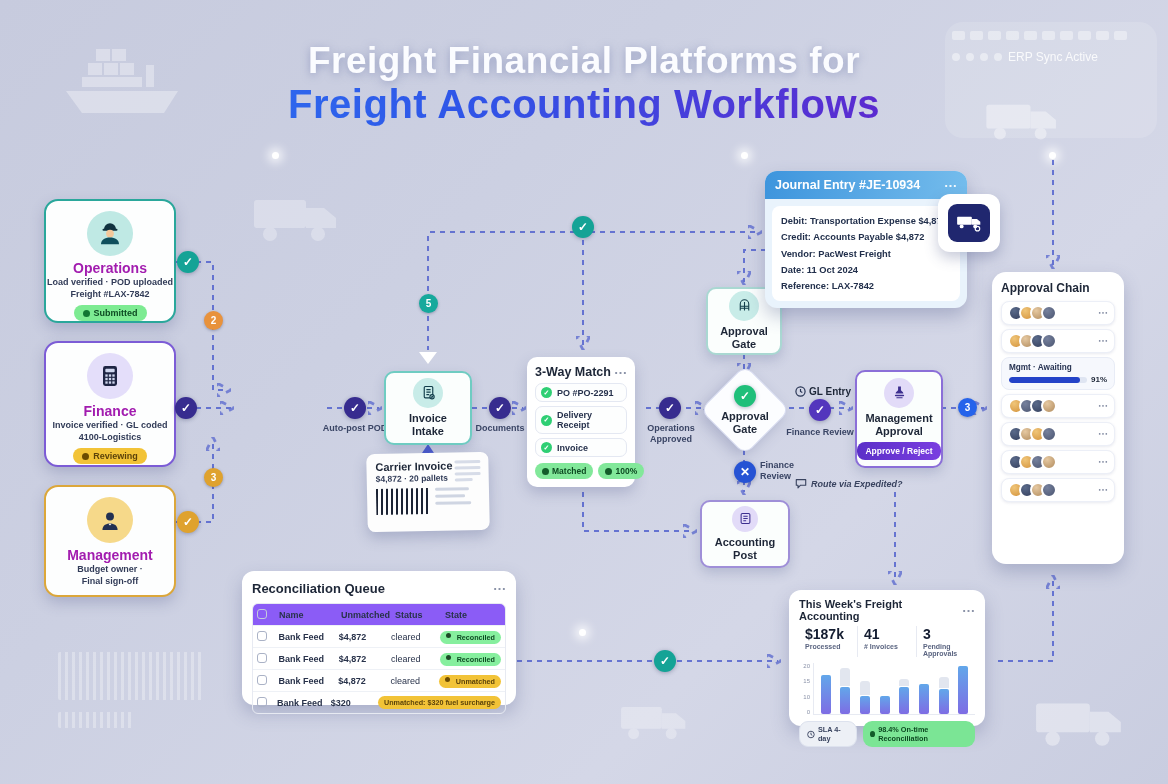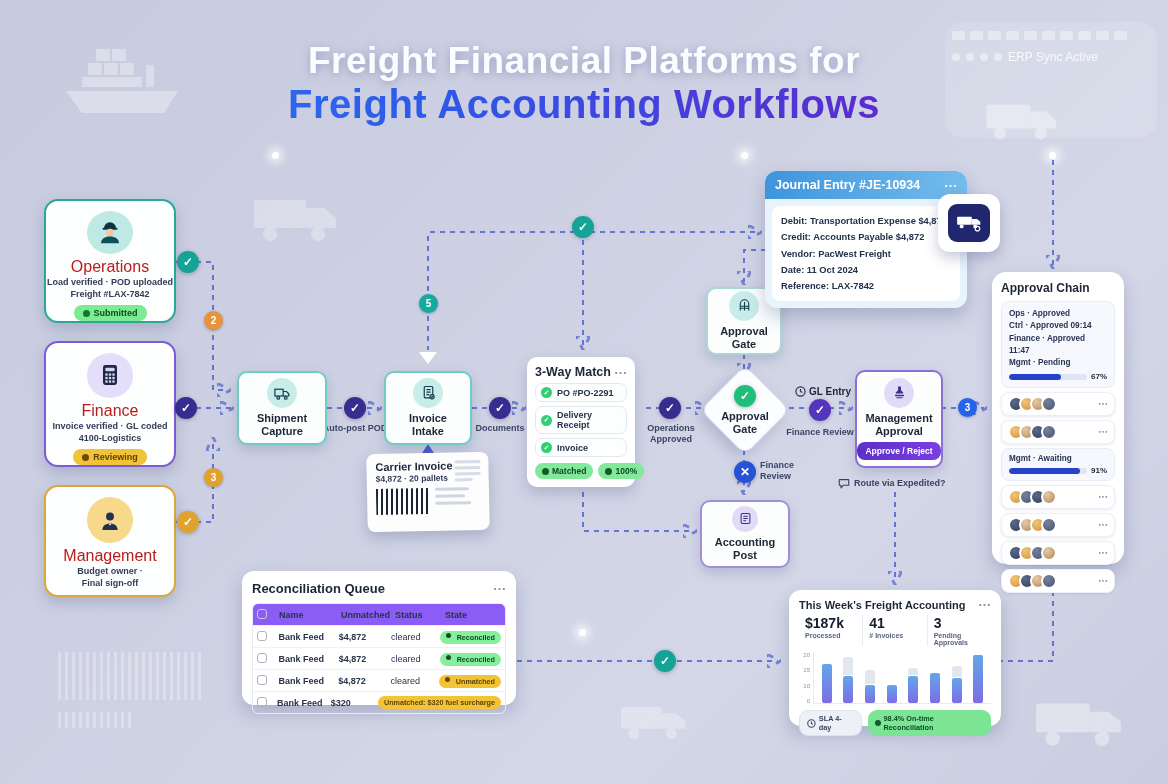--- a/index.html
+++ b/index.html
@@ -38,21 +38,21 @@
   .chk.gold { background:#dfa22e; } .chk.blue { background:#2653d4; } .chk.green { background:#1fbf7a; }
   .stepc { position:absolute; z-index:4; width:19px; height:19px; border-radius:50%; display:flex; align-items:center; justify-content:center;
            color:#fff; font-size:10px; font-weight:700; box-shadow:0 1px 3px rgba(40,50,90,.35); }
   .stepc.orange { background:#e8923c; } .stepc.amber { background:#dfa22e; } .stepc.teal { background:#16a99c; } .stepc.blue { background:#2563eb; }
   .flow-label { position:absolute; z-index:3; font-size:9px; font-weight:600; color:#3a4565; text-align:center; line-height:1.25; }
   .menu-dots { font-size:13px; color:#8b93a8; font-weight:700; line-height:1; cursor:pointer; }
   
   .role-card { position:absolute; z-index:3; background:#fdfefe; border-radius:14px; box-shadow:0 6px 14px rgba(70,80,130,.25);
                display:flex; flex-direction:column; align-items:center; padding-top:10px; }
   .role-card .ic { width:46px; height:46px; }
-  .role-card h3 { font-size:16px; font-weight:400; color:#b91c1c; margin-top:4px; }
+  .role-card h3 { font-size:14px; font-weight:700; color:#a21caf; margin-top:4px; }
   .role-card p { font-size:9px; font-weight:600; color:#323c58; line-height:1.35; text-align:center; }
   .badge { margin-top:5px; font-size:9px; font-weight:700; padding:3px 9px; border-radius:9px; display:flex; align-items:center; gap:4px; }
   .badge .bdot { width:7px; height:7px; border-radius:50%; background:#173; display:inline-block; }
   .badge.green { background:#7deb92; color:#0d4a22; }
   .badge.amber { background:#f2c337; color:#5c430a; } .badge.amber .bdot { background:#6b4b00; }
   
   .flow-node { position:absolute; z-index:3; background:#fbfefd; border:2px solid #6fccc2; border-radius:10px;
                box-shadow:0 5px 12px rgba(70,80,130,.22); display:flex; flex-direction:column; align-items:center; justify-content:center; gap:4px; }
   .flow-node .ic { width:30px; height:30px; background:#c8ece8; }
   .flow-node h4 { font-size:11px; font-weight:800; color:#1d2637; text-align:center; line-height:1.2; }
@@ -344,38 +344,27 @@
   <div class="flow-label" style="left:760px; top:460px; width:56px; text-align:left;">Finance Review</div>
 
   <div style="position:absolute; left:795px; top:386px; z-index:3; display:flex; align-items:center; gap:3px;">
     <svg width="11" height="11" viewBox="0 0 12 12">
       <circle cx="6" cy="6" r="5" fill="none" stroke="#273353" stroke-width="1.3"></circle>
         <path d="M6 3.2 V6 l2 1.2" stroke="#273353" stroke-width="1.3" fill="none"></path>
     </svg>
     <span style="font-size:10px; font-weight:700; color:#1d2637;">GL Entry</span>
   </div>
 
-  <div style="position:absolute; left:838px; top:478px; z-index:3; display:flex; align-items:flex-start; gap:4px;">
+  <div style="position:absolute; left:795px; top:478px; z-index:3; display:flex; align-items:flex-end; gap:4px;font-style:italic;">
     <svg width="12" height="11" viewBox="0 0 14 12">
       <path d="M1.5 1.5 h11 v6.5 h-6 l-3 3 v-3 h-2 z" fill="none" stroke="#39435f" stroke-width="1.3" stroke-linejoin="round"></path>
     </svg>
     <span style="font-size:9px; font-weight:700; color:#39435f;">Route via Expedited?</span>
   </div>
 
-  <div class="flow-node" style="left:237px; top:371px; width:90px; height:74px;">
-    <div class="ic node-circle-ic">
-      <svg width="18" height="18" viewBox="0 0 24 24" fill="none" stroke="#113c4a" stroke-width="1.6">
-        <rect x="2.5" y="7" width="11" height="9"></rect>
-          <path d="M13.5 10 h4.5 l3 3 v3 h-7.5"></path>
-        <circle cx="7" cy="18.5" r="1.8"></circle>
-          <circle cx="17" cy="18.5" r="1.8"></circle>
-      </svg>
-    </div>
-    <h4 style="width:64px;">Shipment Capture</h4>
-  </div>
 
   <div class="flow-node" style="left:384px; top:371px; width:88px; height:74px;">
     <div class="ic node-circle-ic">
       <svg width="17" height="17" viewBox="0 0 24 24" fill="none" stroke="#113c4a" stroke-width="1.6">
         <rect x="6" y="3.5" width="12" height="16" rx="1.5"></rect>
           <path d="M9 8 h6 M9 11.5 h6 M9 15 h4"></path>
         <circle cx="17" cy="18" r="3" fill="#c8ece8"></circle>
           <path d="M15.8 18 l1 1 1.6-1.8"></path>
       </svg>
     </div>
@@ -469,32 +458,20 @@
           <path d="M56 18 h18 l12 10 v10 H56 Z"></path>
         <circle cx="20" cy="44" r="7"></circle>
           <circle cx="68" cy="44" r="7"></circle>
         <circle cx="76" cy="52" r="8" fill="none" stroke="#fff" stroke-width="4"></circle>
       </svg>
     </div>
   </div>
 
   <div class="chain" style="left:992px; top:272px; width:132px; height:292px;">
     <h4>Approval Chain</h4>
-    <div class="chain-status">
-      <p>Ops · Approved</p>
-      <p>Ctrl · Approved 09:14</p>
-      <p>Finance · Approved 11:47</p>
-      <p>Mgmt · Pending</p>
-      <div class="pbar-row">
-        <div class="pbar">
-            <i style="width: 67%;"></i>
-          </div>
-        <span class="ppct">67%</span>
-      </div>
-    </div>
     <div class="av-row">
       <span class="av a2"></span>
         <span class="av a1"></span>
         <span class="av a3"></span>
         <span class="av a4"></span>
       <span class="menu-dots">⋯</span>
     </div>
     <div class="av-row">
       <span class="av a1"></span>
         <span class="av a3"></span>
@@ -607,21 +584,21 @@
         <span class="rcell c-cb"><span class="cb"></span></span>
         <span class="rcell c-name">Bank Feed</span>
         <span class="rcell c-amt">$320</span>
         <span class="rcell" style="flex:1;"><span class="pill amber" style="width:100%; justify-content:center;">
               <span>Unmatched: $320 fuel surcharge</span>
             </span></span>
       </div>
     </div>
   </div>
 
-  <div class="weekly" style="left:789px; top:590px; width:212px; height:136px;">
+  <div class="weekly" style="left:789px; top:590px; width:196px; height:136px;">
     <div class="weekly-head">
       <h4>This Week's Freight Accounting</h4>
       <span class="menu-dots">⋯</span>
     </div>
     <div class="wstats">
       <div class="wstat">
         <div class="v">$187k</div>
           <div class="l">Processed</div>
       </div>
       <div class="wstat">

